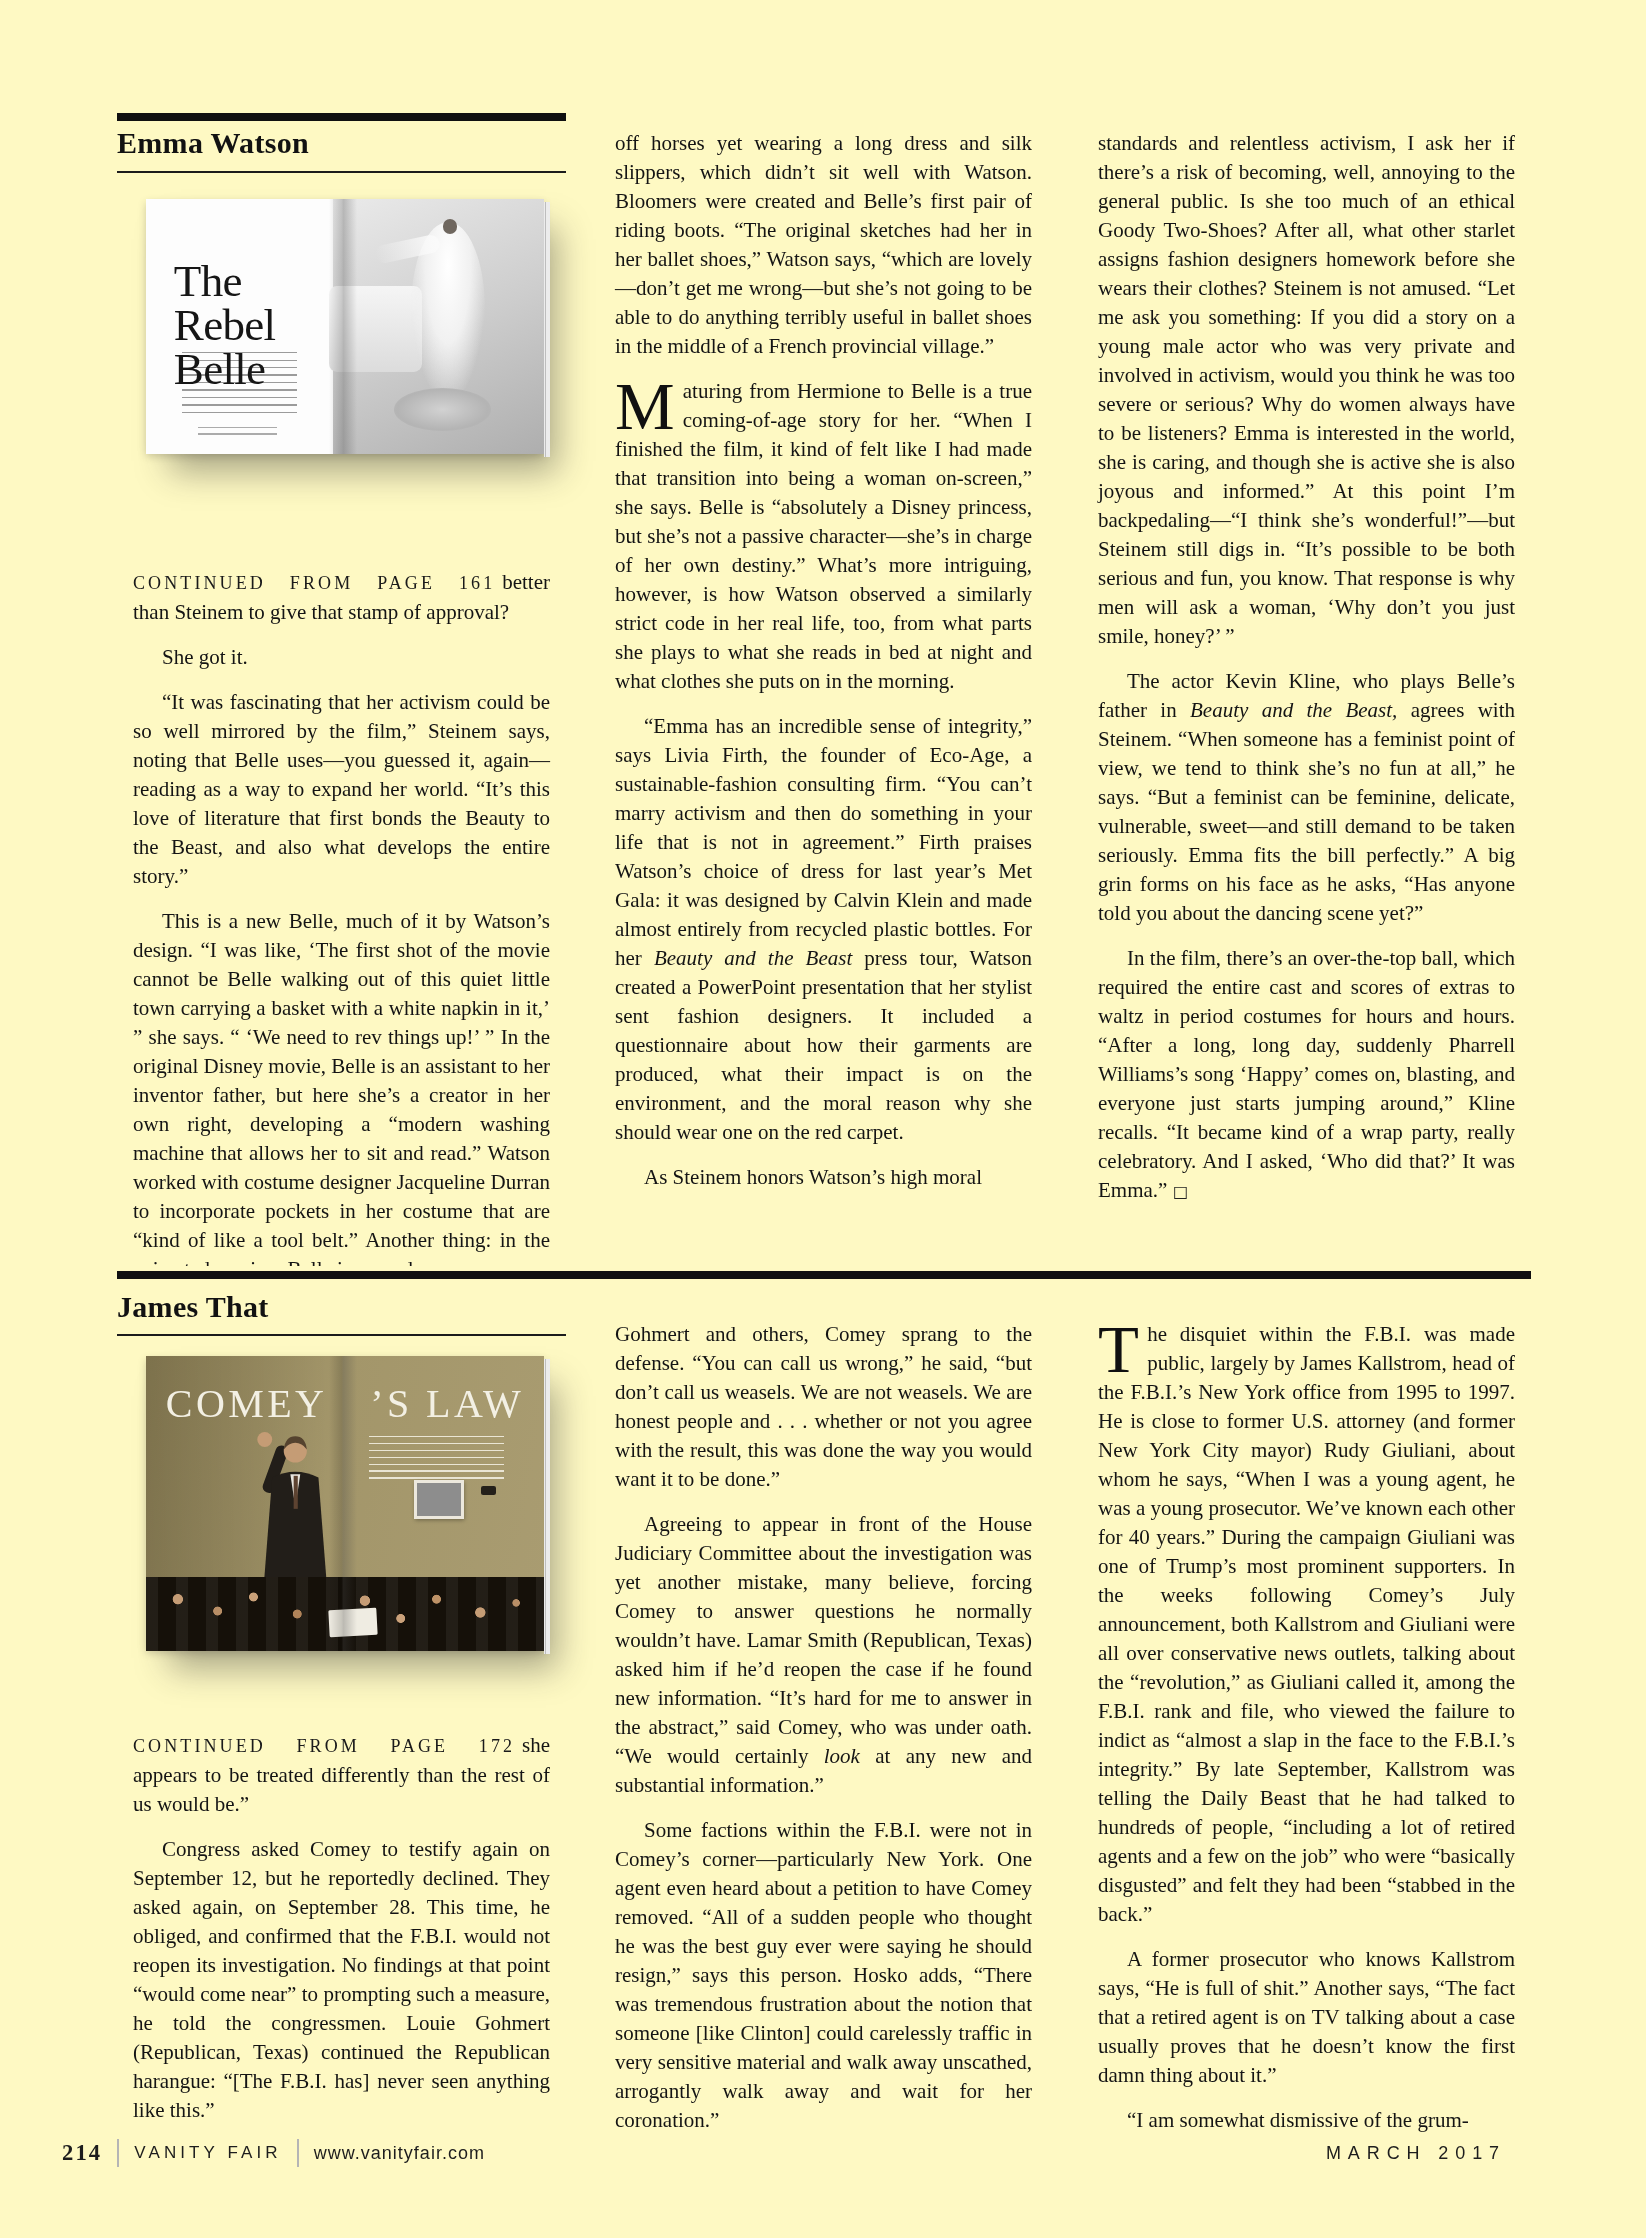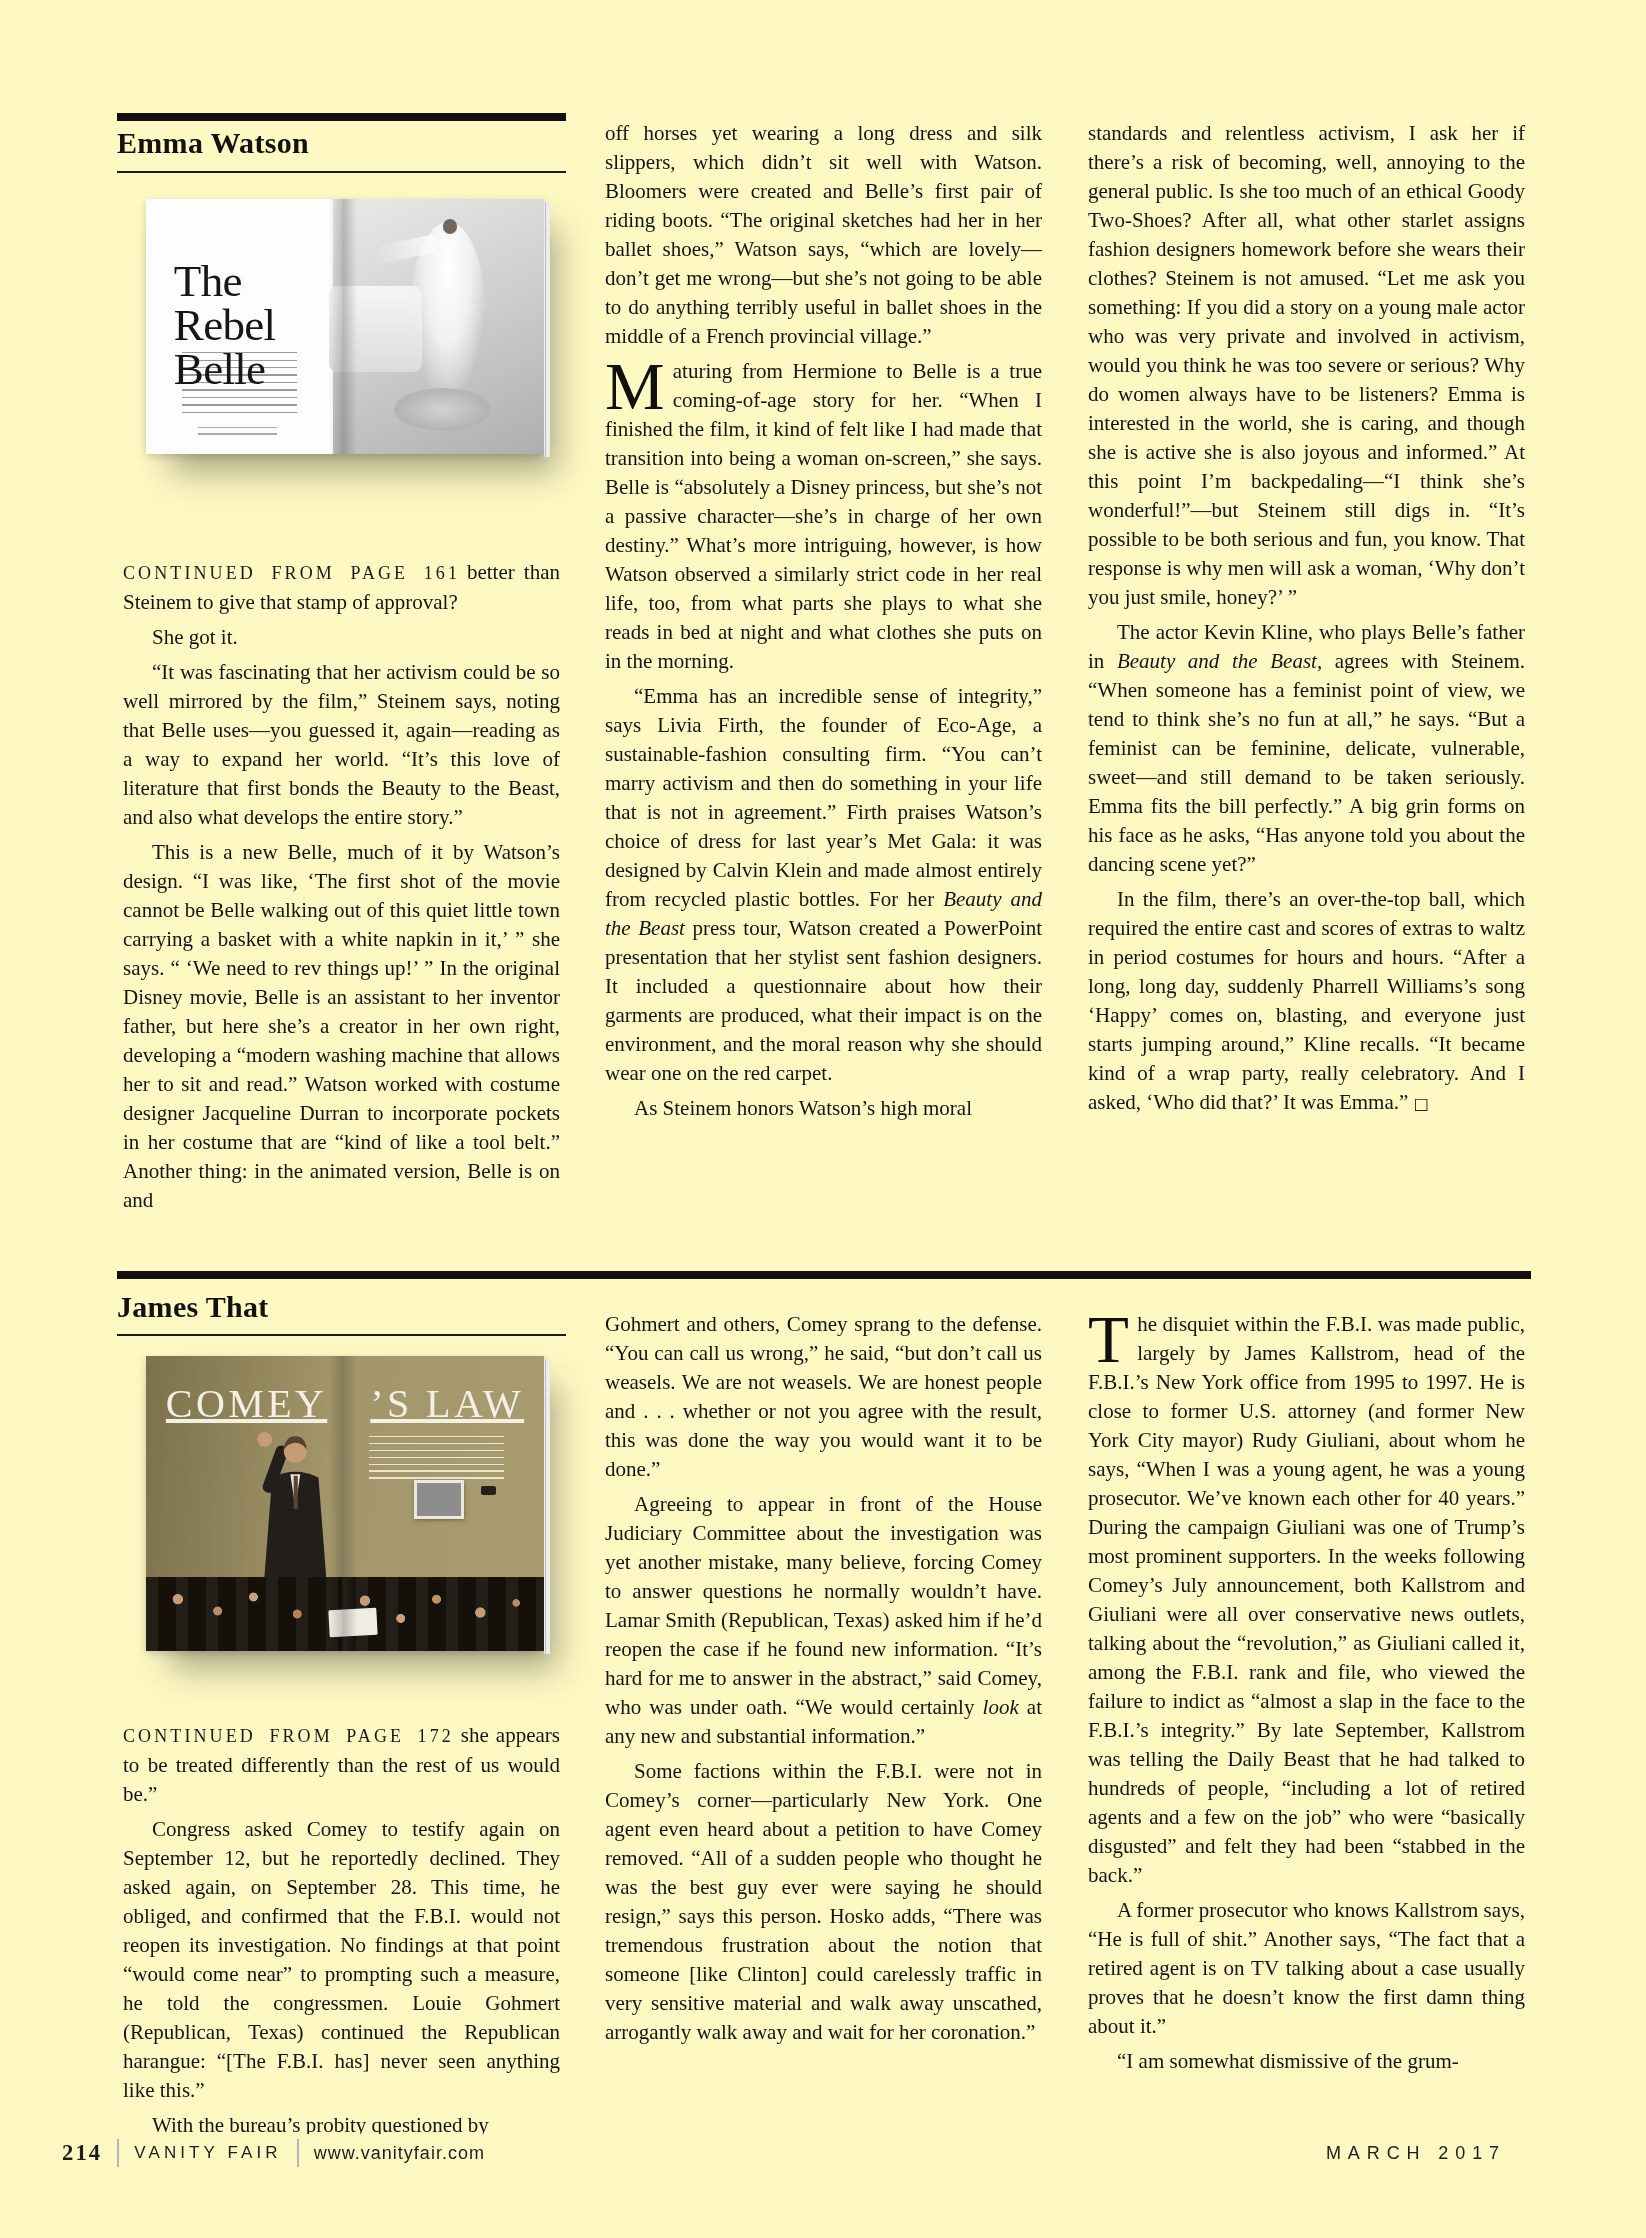--- a/index.html
+++ b/index.html
@@ -21,21 +21,21 @@
 
   
   .textcol{position:absolute;width:449px;text-align:justify;font-size:21px;line-height:29px;
            color:#141414;hyphens:auto;}
   #sec-emma .c1{left:0;top:439px;}
   #sec-emma .c2{left:482px;top:0;}
   #sec-emma .c3{left:965px;top:0;}
   #sec-comey .c1{left:0;top:444px;}
   #sec-comey .c2{left:482px;top:33px;}
   #sec-comey .c3{left:965px;top:33px;}
-  .para{margin:6px;}
+  .para{margin:16px;}
   .para.indent{text-indent:29px;}
   .lead{font-size:18px;letter-spacing:3.1px;word-spacing:4.1px;margin-right:6.9px;color:#1a1a1a;}
   .dropcap{float:left;font-size:67px;line-height:52px;padding:3.4px 8.2px 0 0;color:#101010;}
   .it{font-style:italic;}
   .endmark{font-family:"DejaVu Sans",sans-serif;font-size:16px;margin-left:5.5px;color:#222;}
 
   
   figure.spread{position:absolute;margin:0;left:29px;width:398px;
         box-shadow:18px 23px 32px -5.5px rgba(40,40,40,.38),0 3.4px 8.2px rgba(0,0,0,.18);}
   figure.spread::after{content:"";position:absolute;right:-5.5px;top:3.4px;bottom:-3.4px;width:5.5px;
@@ -63,21 +63,21 @@
   .fig-head{position:absolute;left:52%;top:8%;width:14.4px;height:14.4px;border-radius:50%;background:#6f675f;}
   .fig-lying{position:absolute;left:29%;bottom:9%;width:46%;height:17%;border-radius:50%;
         background:radial-gradient(ellipse,#d2d2d2 0%,#b4b4b4 66%,rgba(0,0,0,0) 100%);}
 
   
   #sec-comey figure.spread{top:85px;height:295px;
         background:linear-gradient(100deg,#8f8257 0%,#a3966a 45%,#a99c71 100%);}
   .comey-shade{position:absolute;left:0;top:0;bottom:0;width:46%;
         background:linear-gradient(90deg,rgba(0,0,0,.13),rgba(0,0,0,0));}
   .comey-headline{position:absolute;top:8%;left:0;width:100%;display:flex;justify-content:center;
-        gap:43px;z-index:5;color:#f3f0e4;font-size:40px;letter-spacing:3.4px;font-weight:400;text-decoration:underline;}
+        gap:43px;z-index:5;color:#f3f0e4;font-size:40px;letter-spacing:3.4px;font-weight:400;}
   .comey-deck{position:absolute;top:27%;left:56%;width:34%;height:45px;
         background:repeating-linear-gradient(180deg,rgba(246,243,231,.85) 0 1.4px,rgba(0,0,0,0) 1.4px 6.9px);}
   .comey-man{position:absolute;left:20%;top:21%;width:34%;height:56%;z-index:2;}
   .comey-frame{position:absolute;right:20%;top:42%;width:44px;height:33px;background:#8d8d8d;
         border:3.4px solid #ece8dd;box-shadow:1.4px 2.1px 4.1px rgba(0,0,0,.35);}
   .comey-cam{position:absolute;right:12%;top:44%;width:15px;height:9.6px;background:#24201a;border-radius:2.1px;}
   .comey-crowd{position:absolute;left:0;right:0;bottom:0;height:25%;background-color:#151009;z-index:3;
         background-image:
           radial-gradient(circle at 8% 30%,#c59c75 0 4.8px,rgba(0,0,0,0) 5.5px),
           radial-gradient(circle at 18% 46%,#b88e66 0 4.1px,rgba(0,0,0,0) 4.8px),

